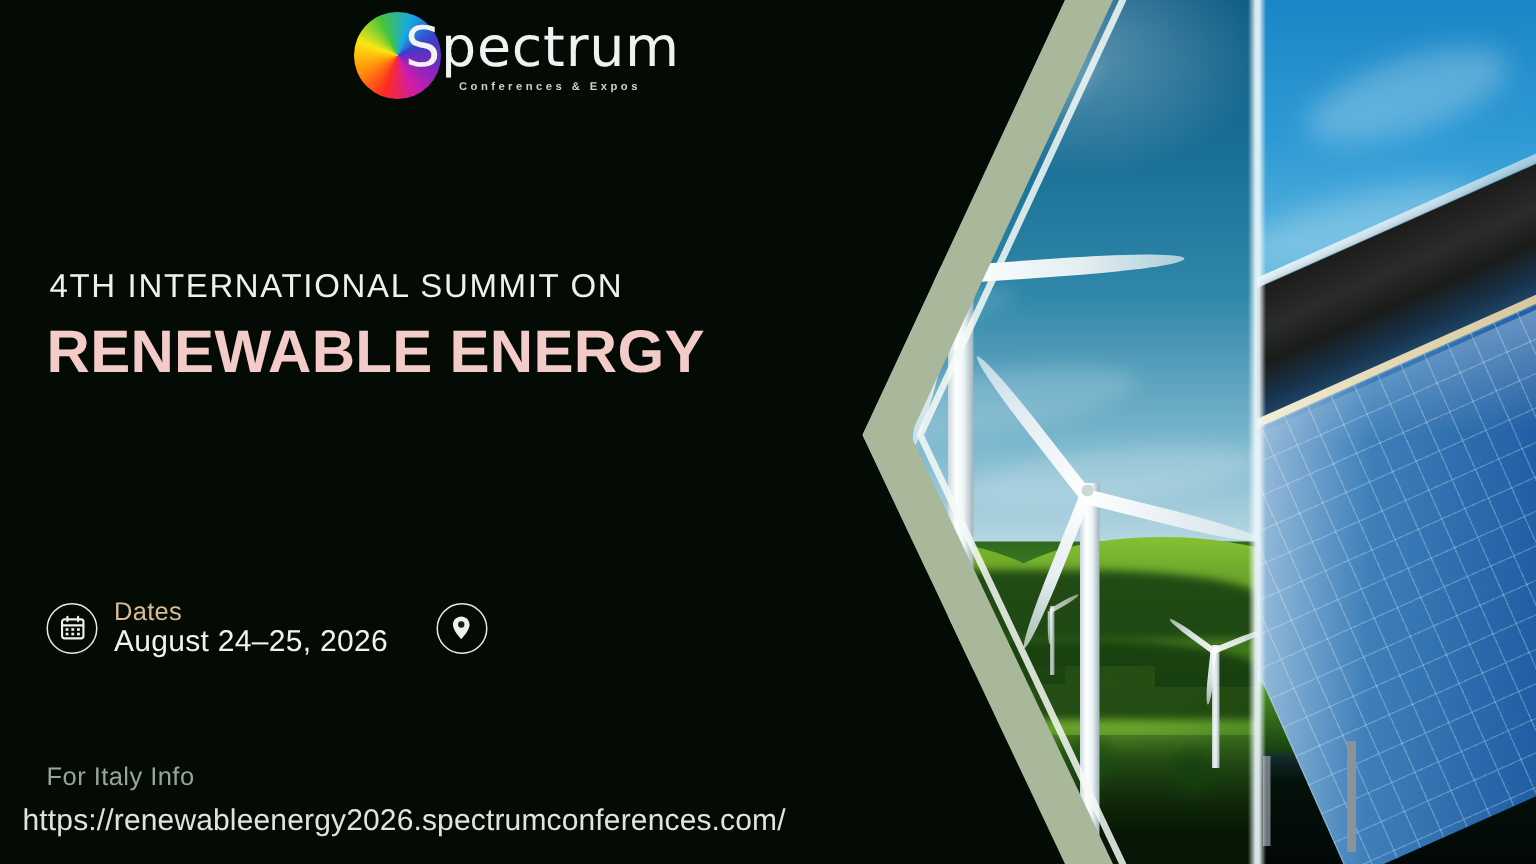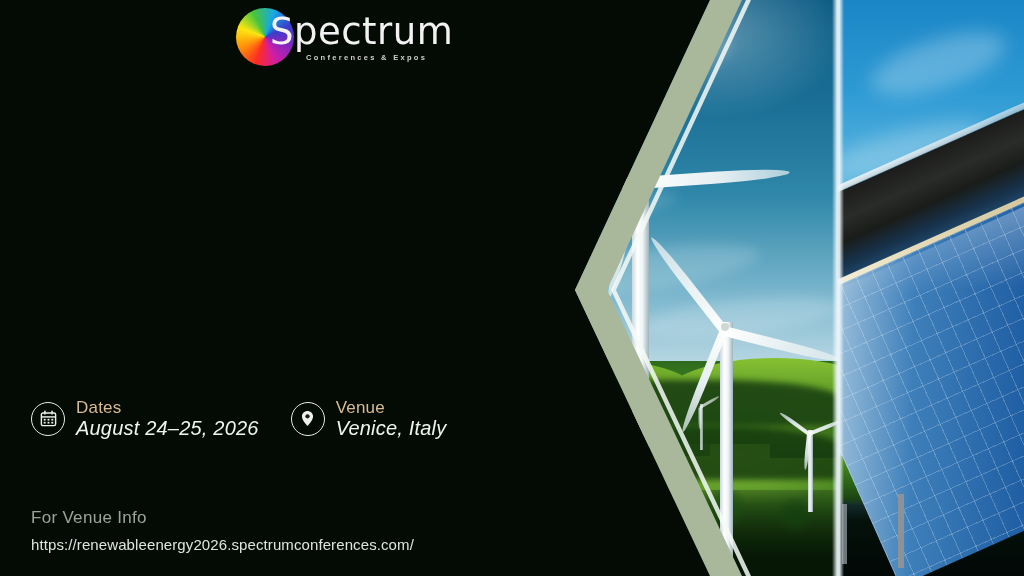--- a/index.html
+++ b/index.html
@@ -233,30 +233,30 @@
   
   #inforow { position:absolute; left:31px; top:398px; display:flex; gap:32px; }
   .infoitem { display:flex; align-items:center; gap:11px; }
   .infocirc {
     width:34px; height:34px; border-radius:50%;
     border:1.4px solid #e7eae6; display:flex; align-items:center; justify-content:center;
     flex:0 0 auto;
   }
   .infotxt { line-height:1.12; }
   .infolabel { font-size:17px; color:#d9bb95; letter-spacing:.2px; }
-  .infovalue { font-size:20px; color:#f1f3f0; letter-spacing:.2px;font-style:italic; }
+  .infovalue { font-size:20px; color:#f1f3f0; letter-spacing:.2px; }
 
   
   #more-label {
     position:absolute; left:31px; top:508px;
     font-size:17px; color:#9ba49b; letter-spacing:.3px;
   }
   #site-url {
-    position:absolute; left:31px; top:536px;
-    font-size:15px; color:#dfe4df; letter-spacing:.1px;
+    position:absolute; left:15px; top:536px;
+    font-size:20px; color:#dfe4df; letter-spacing:.1px;
   }
 </style>
 </head>
 <body>
 
 <div id="banner">
 
   <div id="media">
 
     <div class="photo" id="photo-wind">
@@ -324,22 +324,24 @@
 
     <div id="logo">
       <div id="logo-mark"></div>
       <div id="logo-text">
         <div id="logo-name">Spectrum</div>
         <div id="logo-tag">Conferences &amp; Expos</div>
       </div>
     </div>
 
 
+    <div id="eyebrow">4TH INTERNATIONAL SUMMIT ON</div>
 
     <div id="headline">
+      <span class="ln">RENEWABLE ENERGY</span>
     </div>
 
     <div id="inforow">
 
       <div class="infoitem">
         <div class="infocirc">
           <svg width="19" height="19" viewBox="0 0 24 24" aria-hidden="true">
             <rect x="3" y="5" width="18" height="16" rx="2" fill="none" stroke="#eef1ee" stroke-width="1.8"></rect>
             <line x1="3" y1="10" x2="21" y2="10" stroke="#eef1ee" stroke-width="1.8"></line>
             <line x1="7.5" y1="2.8" x2="7.5" y2="6.4" stroke="#eef1ee" stroke-width="1.8" stroke-linecap="round"></line>
@@ -358,25 +360,21 @@
         </div>
       </div>
 
       <div class="infoitem">
         <div class="infocirc">
           <svg width="19" height="19" viewBox="0 0 24 24" aria-hidden="true">
             <path d="M12 2.6c-3.9 0-7 3.05-7 6.8 0 5.1 7 12 7 12s7-6.9 7-12c0-3.75-3.1-6.8-7-6.8z" fill="#eef1ee"></path>
             <circle cx="12" cy="9.2" r="2.7" fill="#1a1a1a"></circle>
           </svg>
         </div>
-        <div class="infotxt">
-          <div class="infolabel">Venue</div>
-          <div class="infovalue">Venice, Italy</div>
-        </div>
       </div>
 
     </div>
 
-    <div id="more-label">For Venue Info</div>
+    <div id="more-label">For Italy Info</div>
     <a id="site-url" href="#" style="text-decoration:none;">https://renewableenergy2026.spectrumconferences.com/</a>
 
   </div>
 </div>
 
 </body></html>

